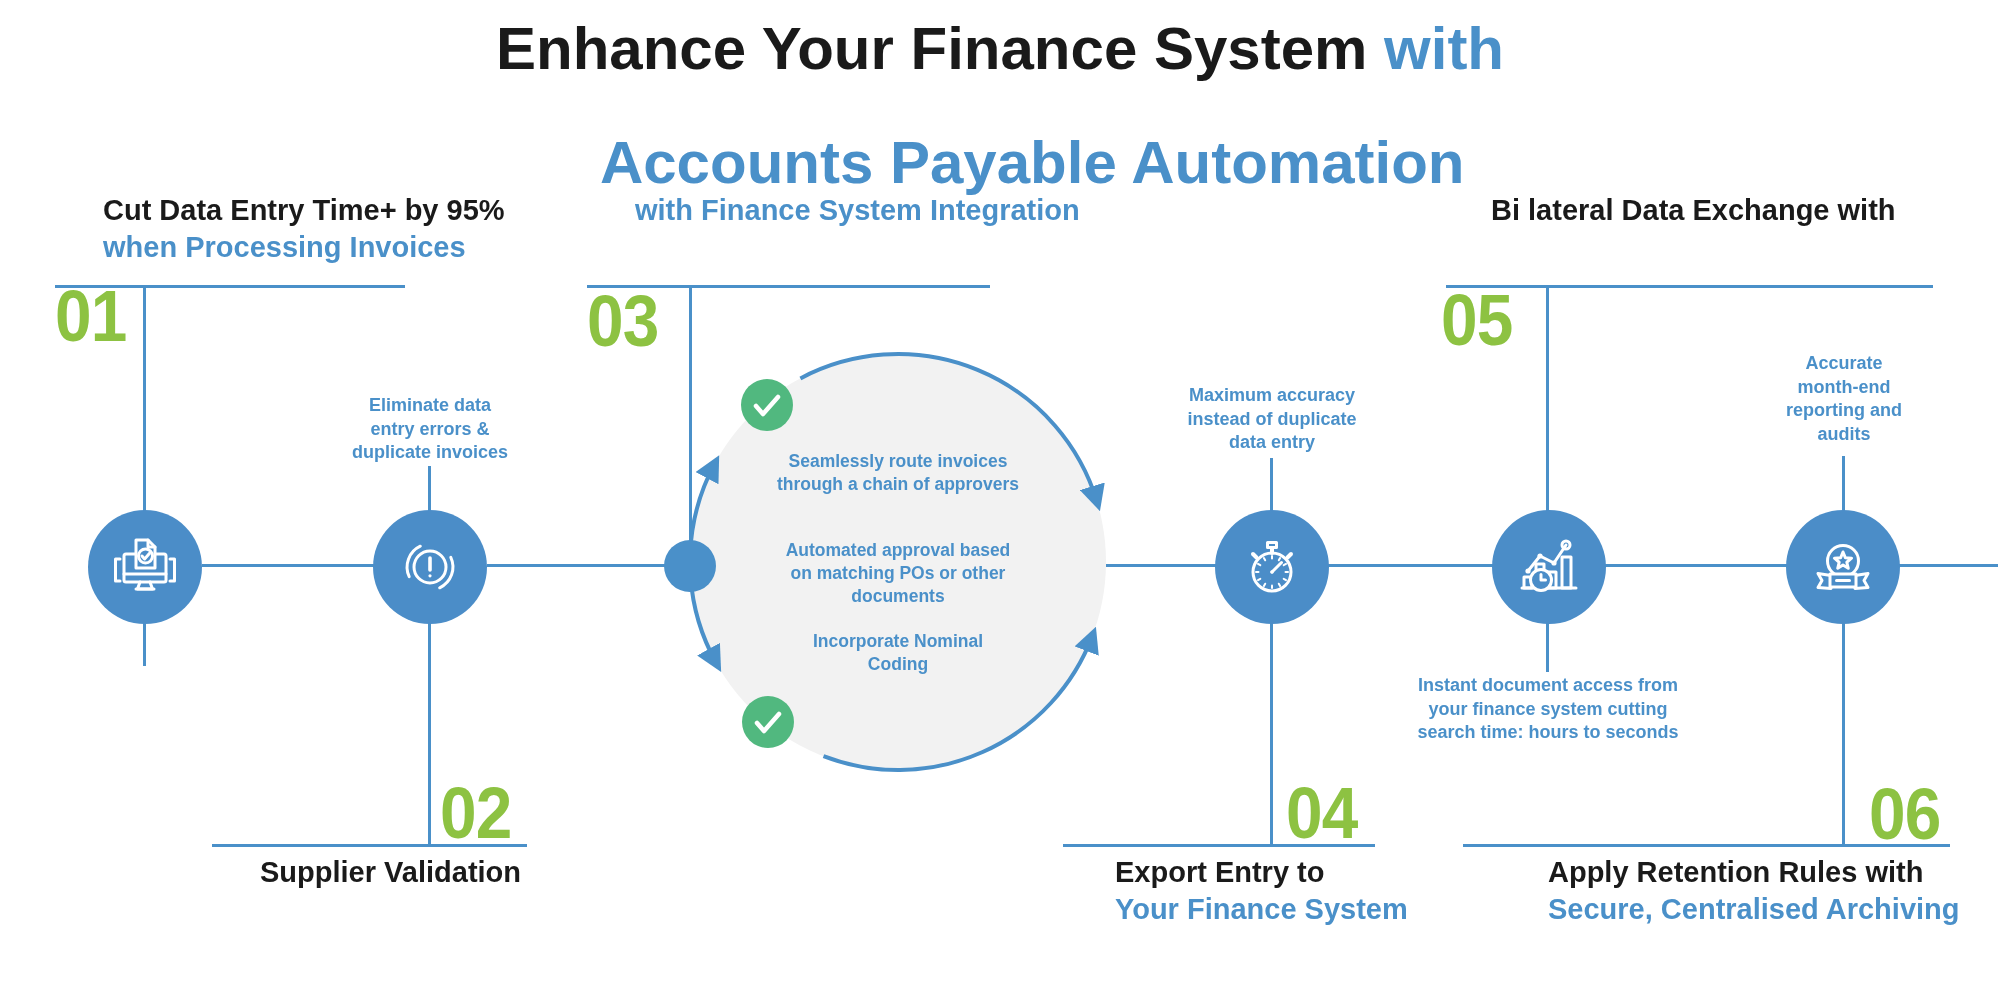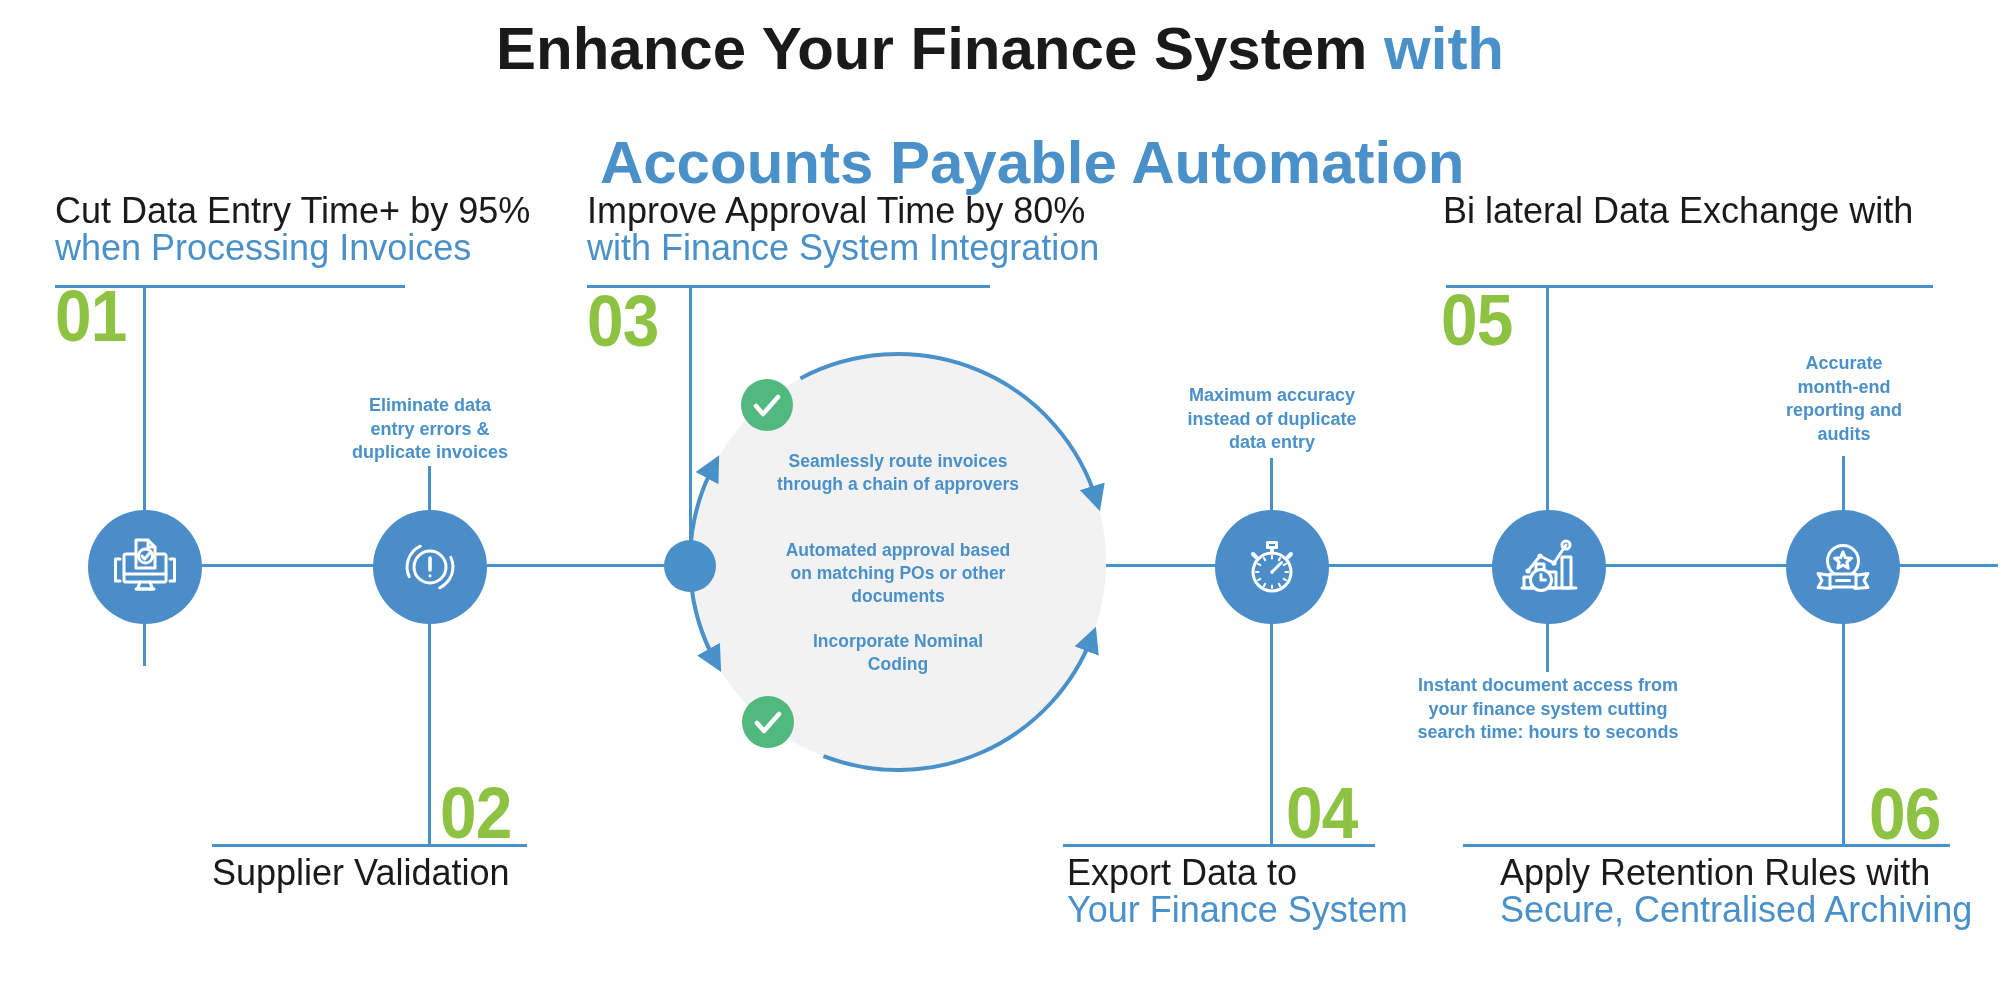--- a/index.html
+++ b/index.html
@@ -7,22 +7,22 @@
     --green-check:#51B87F; --circle-gray:#F2F2F2; --black:#1A1A1A;
   }
   html,body{margin:0;padding:0;background:#fff;}
   #canvas{position:relative;width:2000px;height:1000px;background:#fff;overflow:hidden;
           font-family:"Liberation Sans","DejaVu Sans",sans-serif;}
   .hline{position:absolute;height:3px;background:var(--blue);}
   .vline{position:absolute;width:3px;background:var(--blue);}
   .title{position:absolute;left:0;right:0;top:20px;text-align:center;
          font-size:60px;font-weight:700;line-height:57px;color:var(--black);white-space:pre;}
   .title .blue{color:var(--blue);}
-  .head{position:absolute;font-size:36px;font-weight:400;line-height:37px;
-        color:var(--black);white-space:nowrap;}
+  .head{position:absolute;font-size:29px;font-weight:700;line-height:37px;
+        color:var(--black);white-space:nowrap;margin-left:48px;}
   .head .hblue{color:var(--blue);}
   .head.alignr{text-align:left;}
   .num{position:absolute;font-size:73px;font-weight:700;line-height:1;color:var(--green-number);
        transform:scaleX(.9);transform-origin:left top;letter-spacing:-1px;}
   .note{position:absolute;font-size:18px;font-weight:700;line-height:23.5px;color:var(--blue);
         text-align:center;white-space:pre-line;}
   .circle-item{position:absolute;font-size:17.5px;font-weight:700;line-height:23px;color:var(--blue);
         text-align:center;white-space:pre-line;width:320px;}
   .gray-circle{position:absolute;left:690px;top:354px;width:416px;height:416px;border-radius:50%;
         background:var(--circle-gray);}
@@ -45,32 +45,31 @@
 
   <div class="title"><span>Enhance Your Finance System </span><span class="blue">with</span><br>
     <span class="blue">Accounts Payable Automation</span>
   </div>
 
   <div class="head" style="left:55px;top:192px">
     <div>Cut Data Entry Time+ by 95%</div>
     <div class="hblue">when Processing Invoices</div>
   </div>
   <div class="head" style="left:587px;top:192px">
-    <div>Improve Approval Time by 80%</div>
     <div class="hblue">with Finance System Integration</div>
   </div>
   <div class="head" style="left:1443px;top:192px">
     <div>Bi lateral Data Exchange with</div>
   </div>
 
   <div class="head" style="left:212px;top:854px">
     <div>Supplier Validation</div>
   </div>
   <div class="head" style="left:1067px;top:854px">
-    <div>Export Data to</div>
+    <div>Export Entry to</div>
     <div class="hblue">Your Finance System</div>
   </div>
   <div class="head alignr" style="left:1500px;top:854px;width:453px">
     <div>Apply Retention Rules with</div>
     <div class="hblue">Secure, Centralised Archiving</div>
   </div>
 
   <div class="num" style="left:55px;top:279px">01</div>
   <div class="num" style="left:440px;top:776px">02</div>
   <div class="num" style="left:587px;top:284px">03</div>

